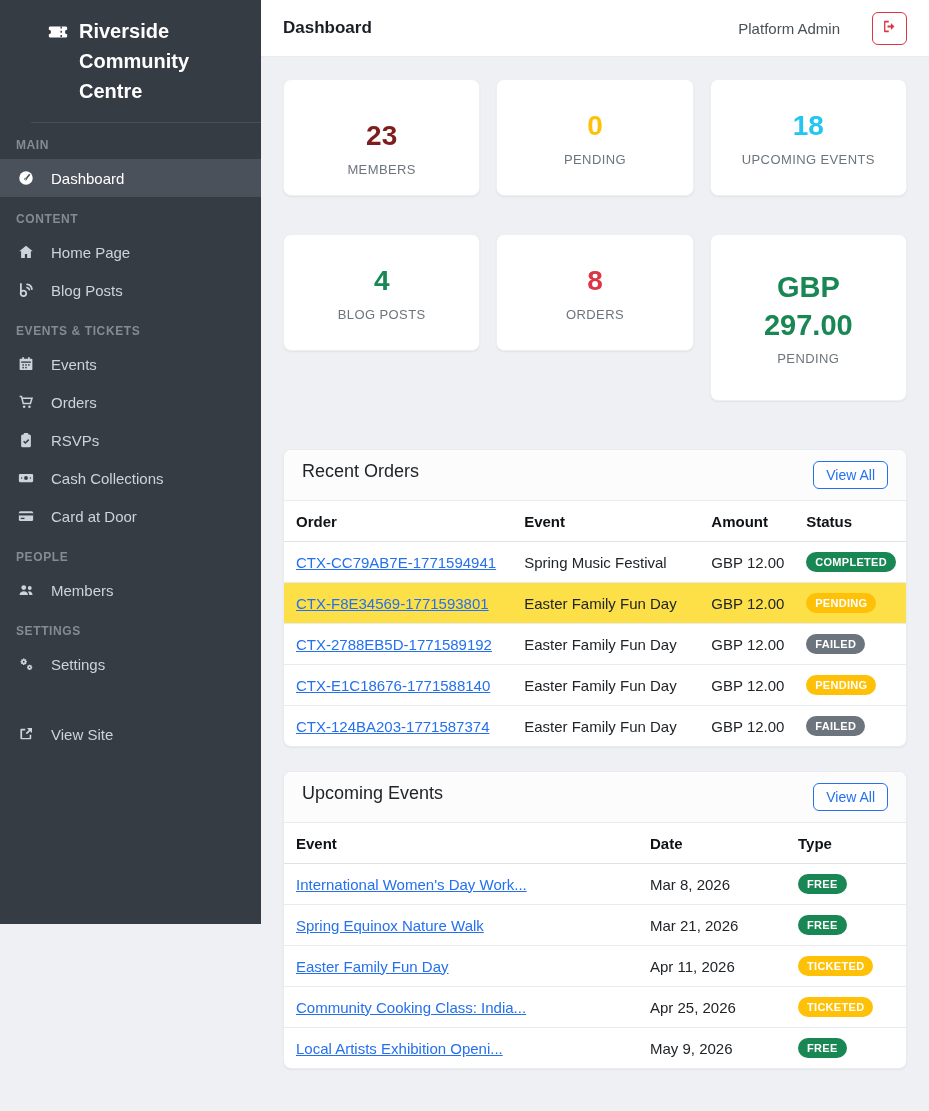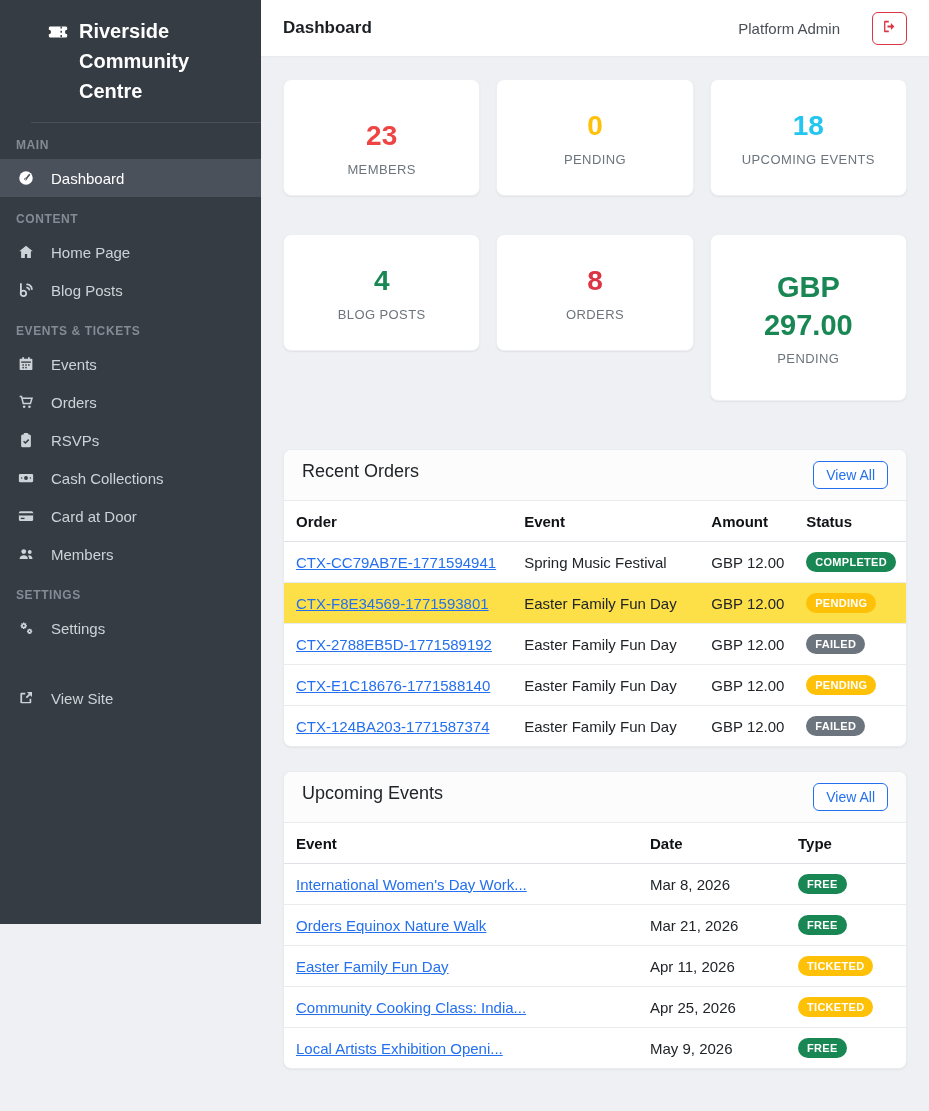--- a/index.html
+++ b/index.html
@@ -60,21 +60,21 @@
   .stat-card {
     background:#fff; border:1px solid #edeff2; border-radius:8px;
     box-shadow:0 1px 2px rgba(0,0,0,0.06);
     height:117px; display:flex; flex-direction:column;
     align-items:center; justify-content:center; text-align:center;
   }
   .stat-card.tall { height:167px; }
   .stat-value { font-size:28px; font-weight:bold; line-height:1.3; }
   .stat-card.tall .stat-value { font-size:29px; max-width:130px; }
   .stat-label { margin-top:7px; font-size:13px; color:#6c757d; letter-spacing:0.4px; }
-  .c-primary { color:#ef4444;margin-top:20px; }
+  .c-primary { color:#7f1d1d;margin-top:20px; }
   .c-warning { color:#ffc107; }
   .c-info    { color:#23c6f0; }
   .c-success { color:#198754; }
   .c-danger  { color:#dc3545; }
   
   .panel {
     background:#fff; border:1px solid #e9ecef; border-radius:8px;
     box-shadow:0 1px 2px rgba(0,0,0,0.05); overflow:hidden;
   }
   .panel-orders { margin-top:48px; }
@@ -210,20 +210,21 @@
     <span class="nav-icon">
       <svg viewBox="0 0 24 24">
           <rect x="2.5" y="5.5" width="19" height="13" rx="2" fill="currentColor"></rect>
           <rect x="2.5" y="8.3" width="19" height="3" fill="#363c44"></rect>
           <rect x="5" y="14.3" width="5" height="1.8" fill="#363c44"></rect>
         </svg>
     </span>
     <span>Card at Door</span>
   </div>
 
+  <div class="section-label">PEOPLE</div>
   <div class="nav-item">
     <span class="nav-icon">
       <svg viewBox="0 0 24 24" fill="currentColor">
           <circle cx="9" cy="8.8" r="3.2"></circle>
           <path d="M3.4 18.6c0-3.1 2.5-5.1 5.6-5.1s5.6 2 5.6 5.1z"></path>
           <circle cx="17" cy="9.4" r="2.6"></circle>
           <path d="M15.8 13.8c2.7.3 4.9 2 4.9 4.8h-4.3a6.2 6.2 0 0 0-1.6-4z"></path>
         </svg>
     </span>
     <span>Members</span>
@@ -365,21 +366,21 @@
           <th>Type</th>
         </tr>
       </thead>
       <tbody>
         <tr>
           <td><a href="#" class="row-link">International Women's Day Work...</a></td>
           <td>Mar 8, 2026</td>
           <td><span class="badge green">FREE</span></td>
         </tr>
         <tr>
-          <td><a href="#" class="row-link">Orders Equinox Nature Walk</a></td>
+          <td><a href="#" class="row-link">Spring Equinox Nature Walk</a></td>
           <td>Mar 21, 2026</td>
           <td><span class="badge green">FREE</span></td>
         </tr>
         <tr>
           <td><a href="#" class="row-link">Easter Family Fun Day</a></td>
           <td>Apr 11, 2026</td>
           <td><span class="badge yellow">TICKETED</span></td>
         </tr>
         <tr>
           <td><a href="#" class="row-link">Community Cooking Class: India...</a></td>

